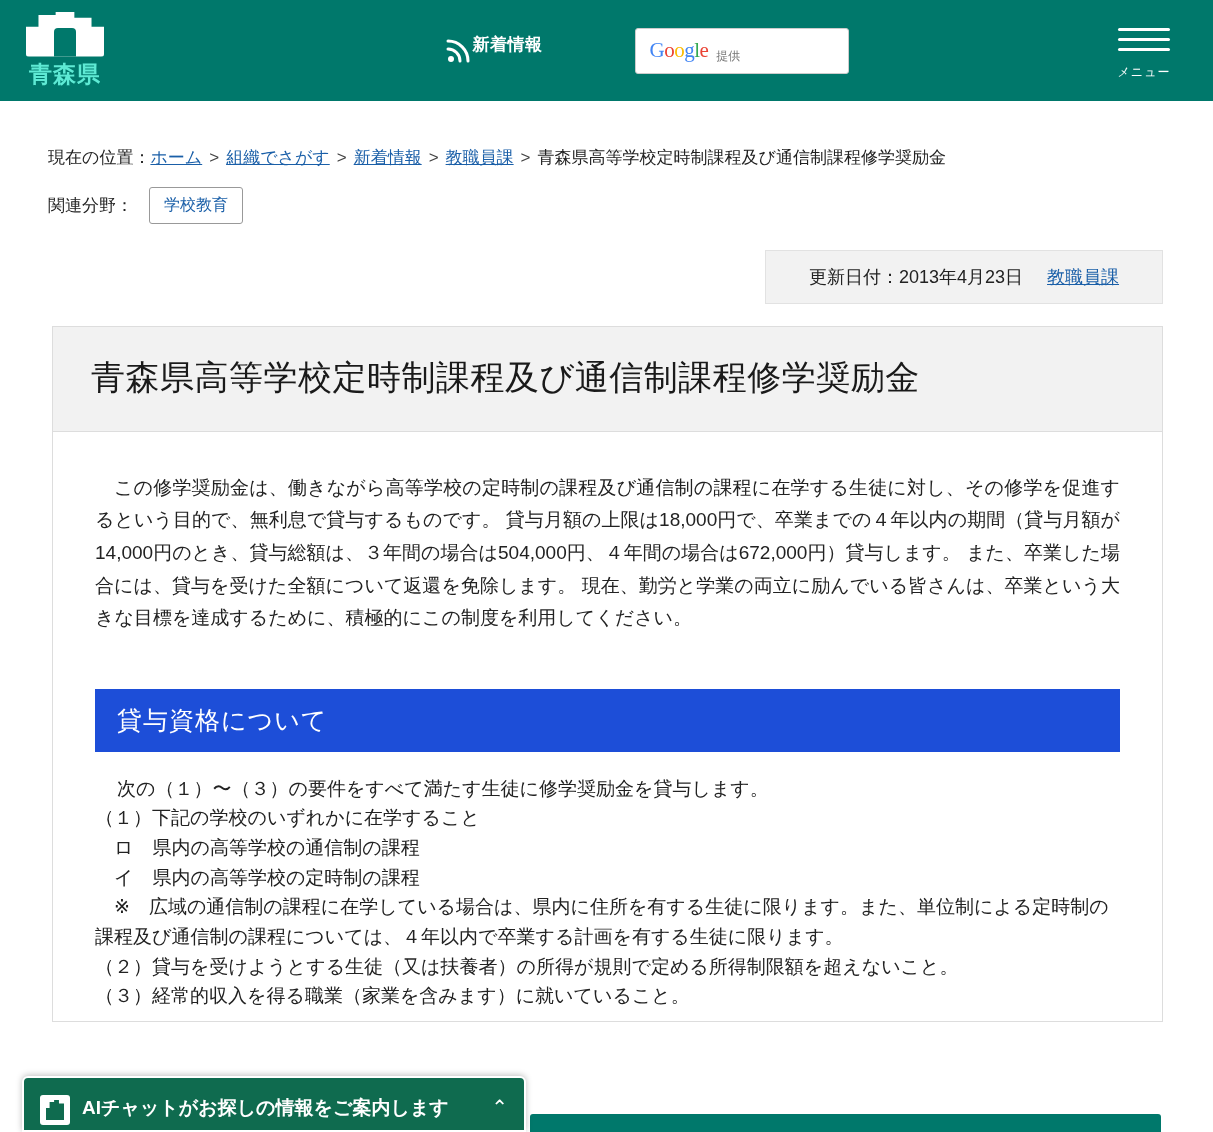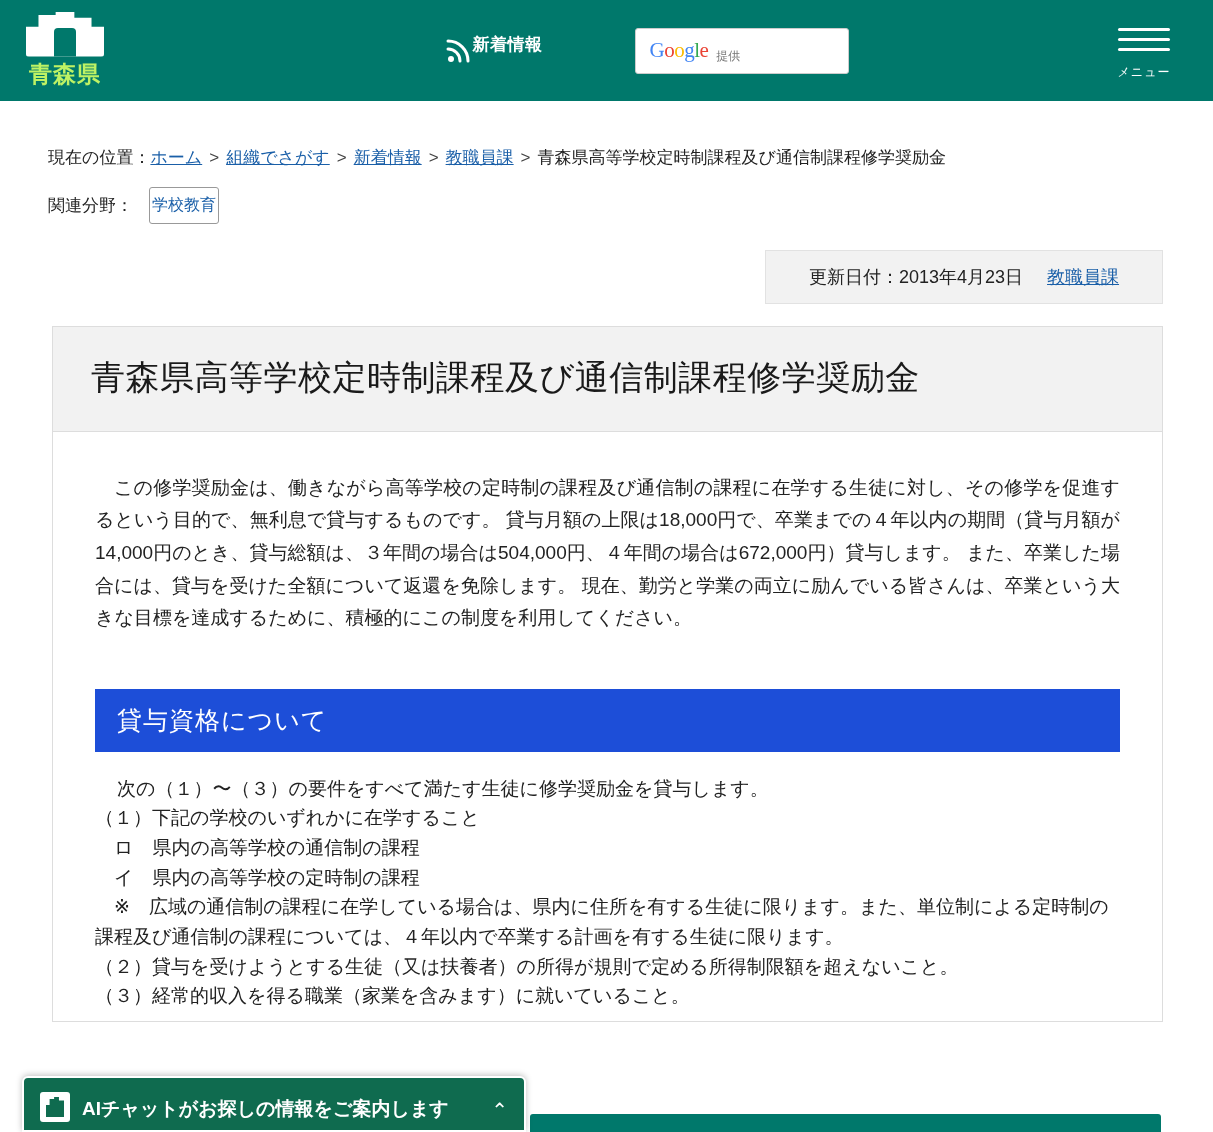--- a/index.html
+++ b/index.html
@@ -46,21 +46,21 @@
   .logo-shape::after {
     content: "";
     position: absolute;
     left: 28px; top: 16px;
     width: 22px; height: 32px;
     background: #00786b;
     border-radius: 4px 4px 0 0;
   }
   .logo-text {
     margin-top: 2px;
-    color: #bef264;
+    color: #5eead4;
     font-size: 23px;
     font-weight: bold;
     letter-spacing: 1px;
   }
   .header-center {
     flex: 1;
     display: flex;
     align-items: center;
     justify-content: center;
     gap: 92px;
@@ -145,21 +145,21 @@
   .field-row {
     display: flex;
     align-items: center;
     margin-top: 16px;
     font-size: 17px;
   }
   .field-label { color: #222222; margin-right: 16px; }
   .tag {
     border: 1px solid #999999;
     border-radius: 3px;
-    padding: 7px 2px;
+    padding: 7px 14px;
     font-size: 16px;
     color: #1a5fa8;
     background: #fff;
     cursor: pointer;
   }
 
   
   .update-wrap {
     display: flex;
     justify-content: flex-end;
@@ -231,22 +231,22 @@
   .chat-widget {
     position: absolute;
     left: 22px;
     bottom: 0;
     width: 504px;
     height: 56px;
     background: #0f6b4f;
     border: 2px solid #ffffff;
     border-radius: 6px 6px 0 0;
     display: flex;
-    align-items: flex-end;
-    padding: 8px 16px;
+    align-items: flex-start;
+    padding: 17px 16px;
     box-shadow: 0 -1px 6px rgba(0,0,0,0.25);
     cursor: pointer;
     margin-top: 32px;
   }
   .chat-icon {
     width: 30px; height: 30px;
     background: #ffffff;
     border-radius: 3px;
     margin-right: 12px;
     position: relative;

